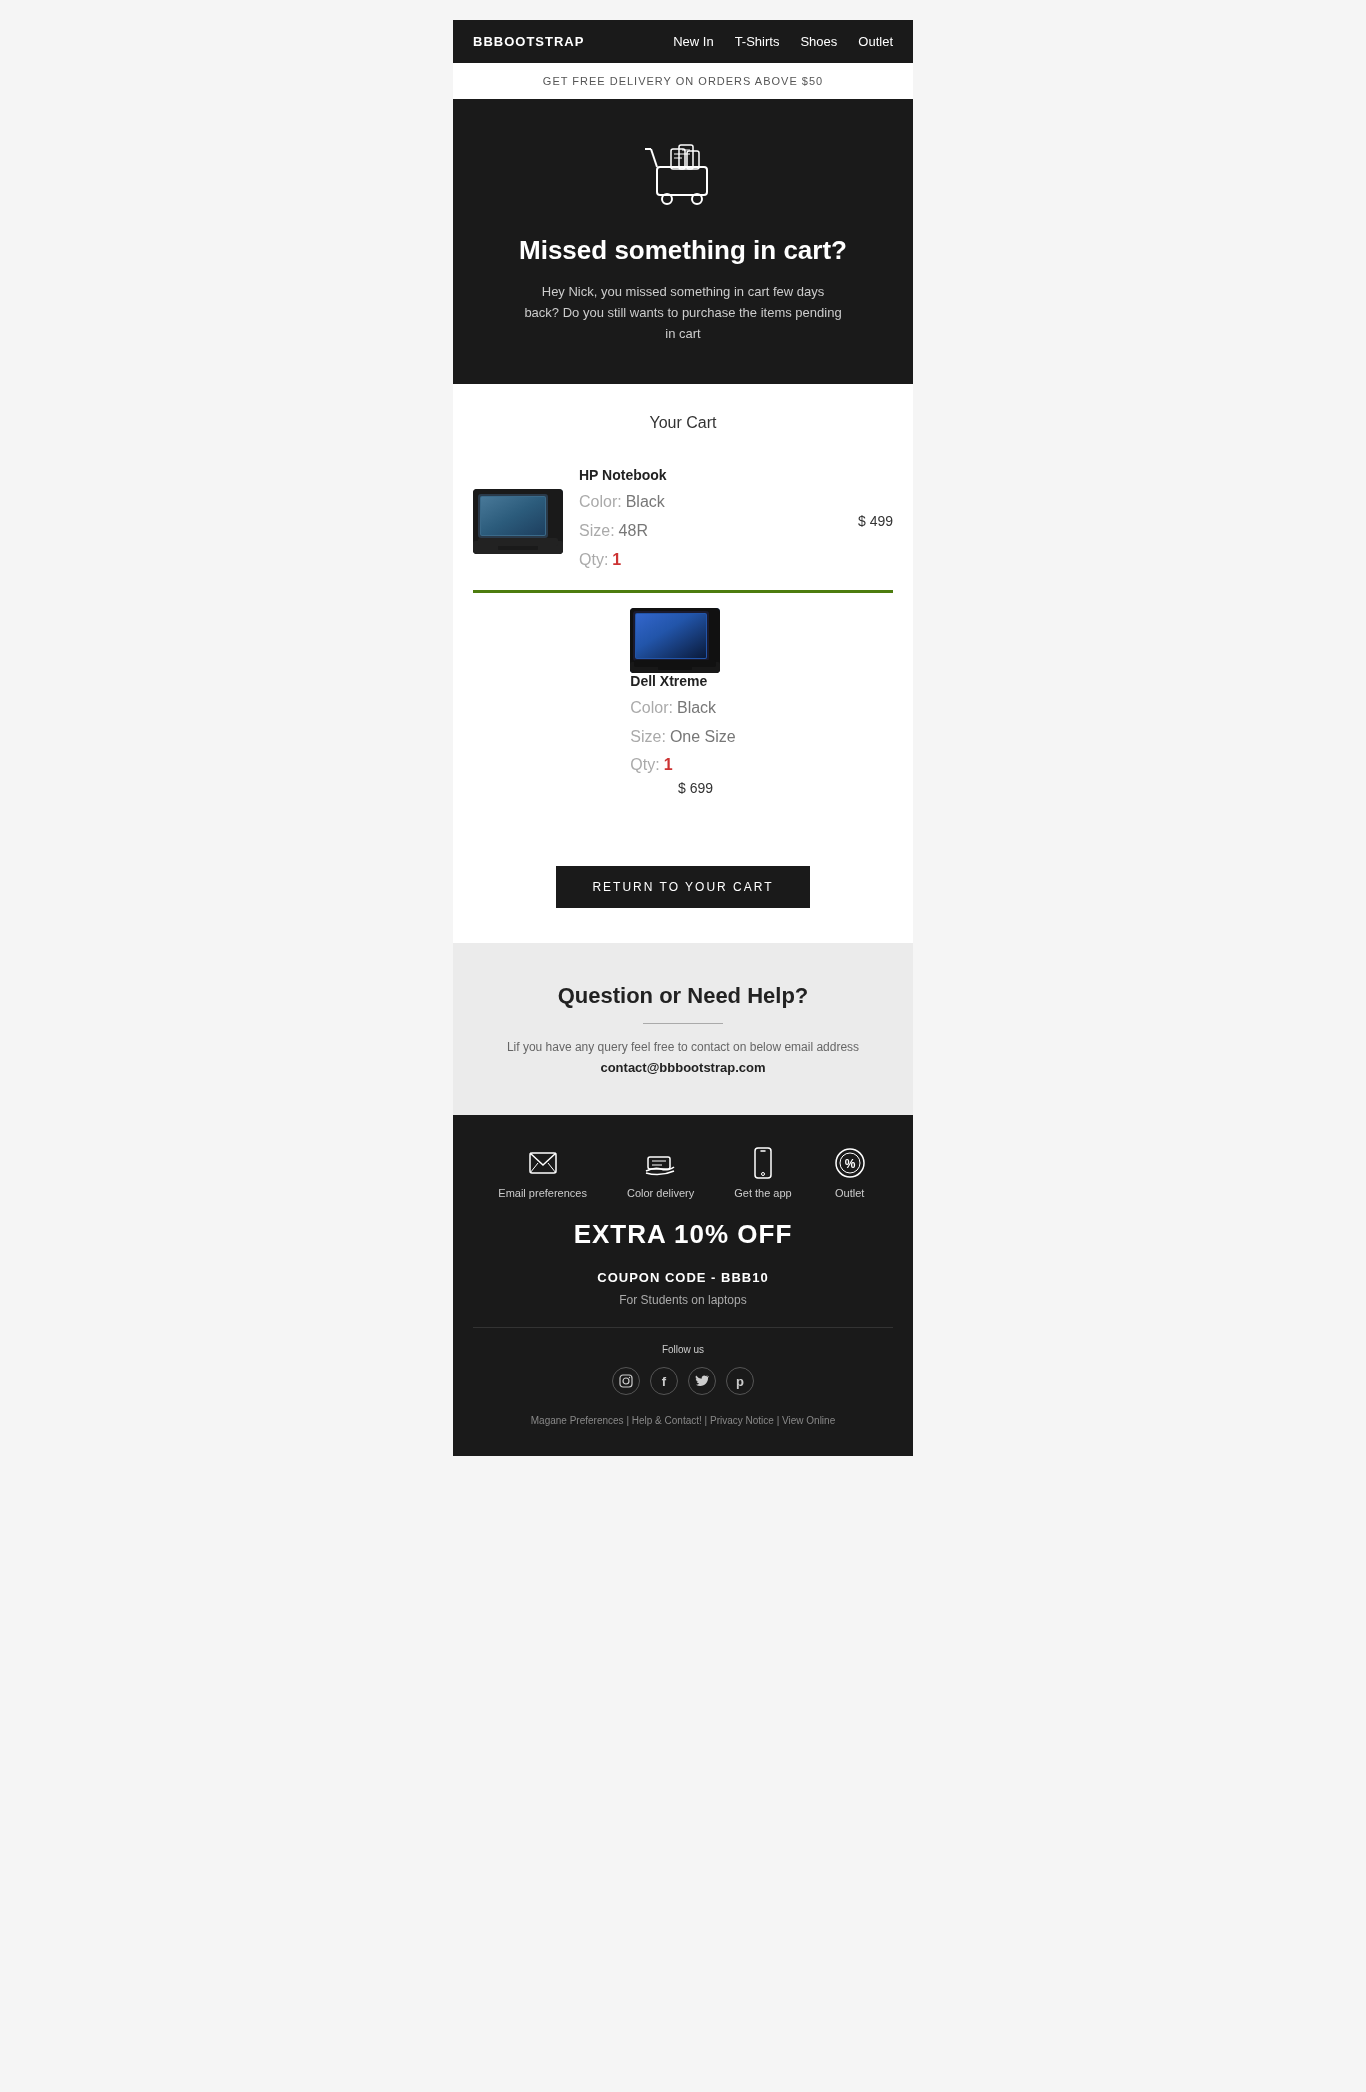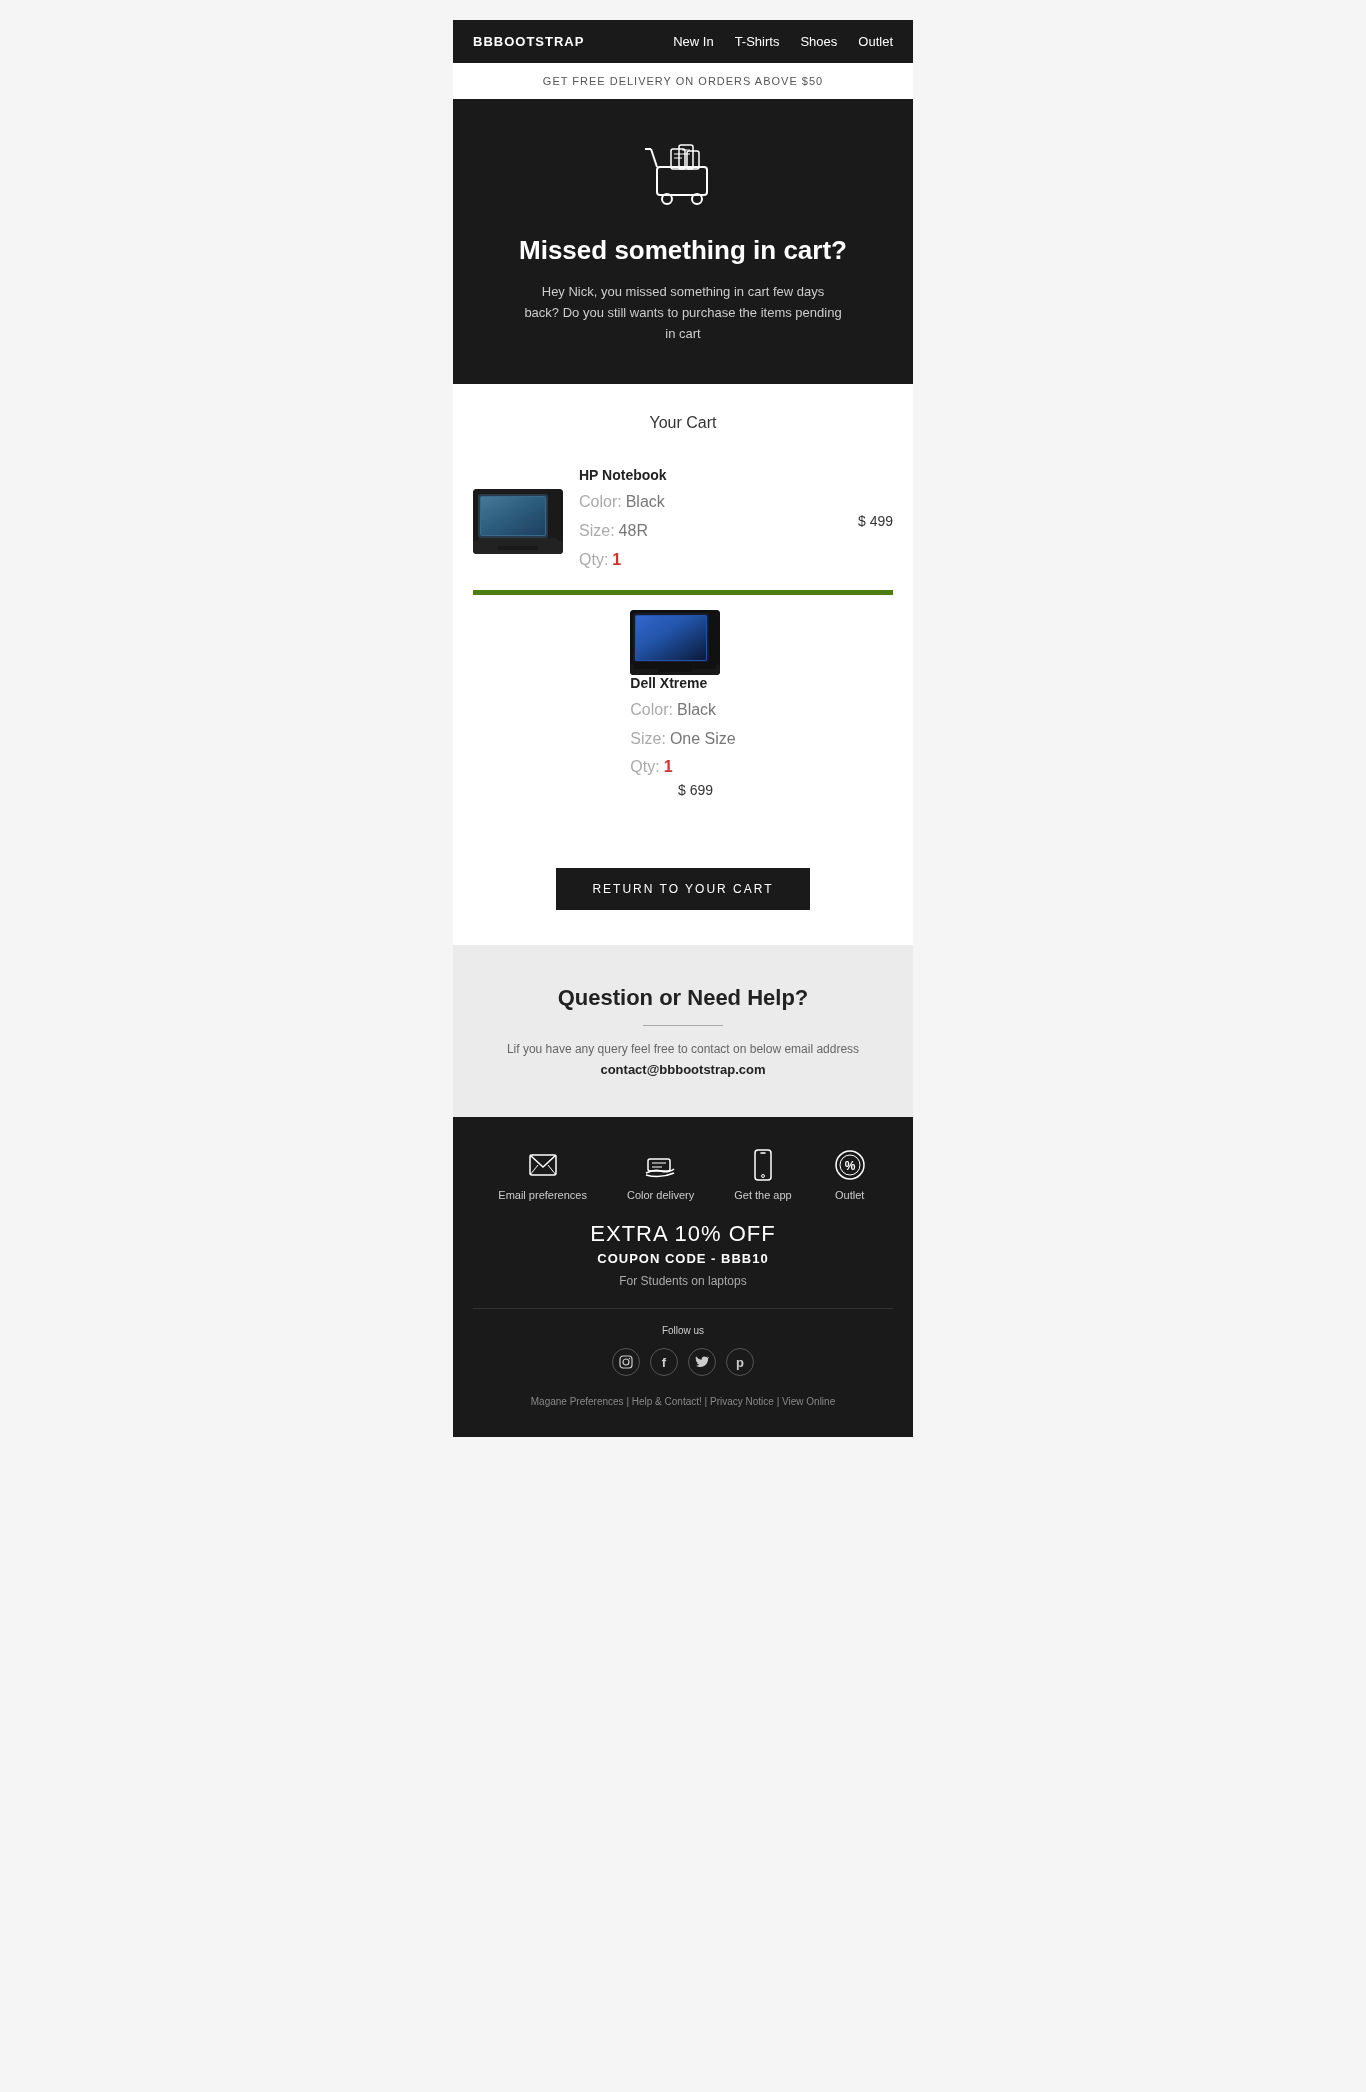--- a/index.html
+++ b/index.html
@@ -82,21 +82,21 @@
       text-align: center;
       font-size: 16px;
       color: #333;
       margin-bottom: 20px;
     }
 
     .cart-item {
       display: flex;
       align-items: center;
       padding: 15px 0;
-      border-bottom: 5px solid #4d7c0f;
+      border-bottom: 3px solid #4d7c0f;
     }
     .cart-item:last-of-type {
       border-bottom: none;
       flex-direction: column;
     }
     .product-img {
       width: 90px;
       height: 65px;
       margin-right: 16px;
       flex-shrink: 0;
@@ -238,23 +238,23 @@
       color: #ccc;
     }
     .footer-icon-box {
       width: 36px;
       height: 36px;
       display: flex;
       align-items: center;
       justify-content: center;
     }
     .extra-off {
-      margin: 10px 0 4px;
-      font-size: 22px;
-      font-weight: normal;
+      margin: 10px 0 20px;
+      font-size: 26px;
+      font-weight: bold;
       letter-spacing: 1px;
     }
     .coupon-code {
       font-size: 13px;
       font-weight: bold;
       letter-spacing: 1px;
       margin-bottom: 8px;
     }
     .for-students {
       font-size: 12px;

